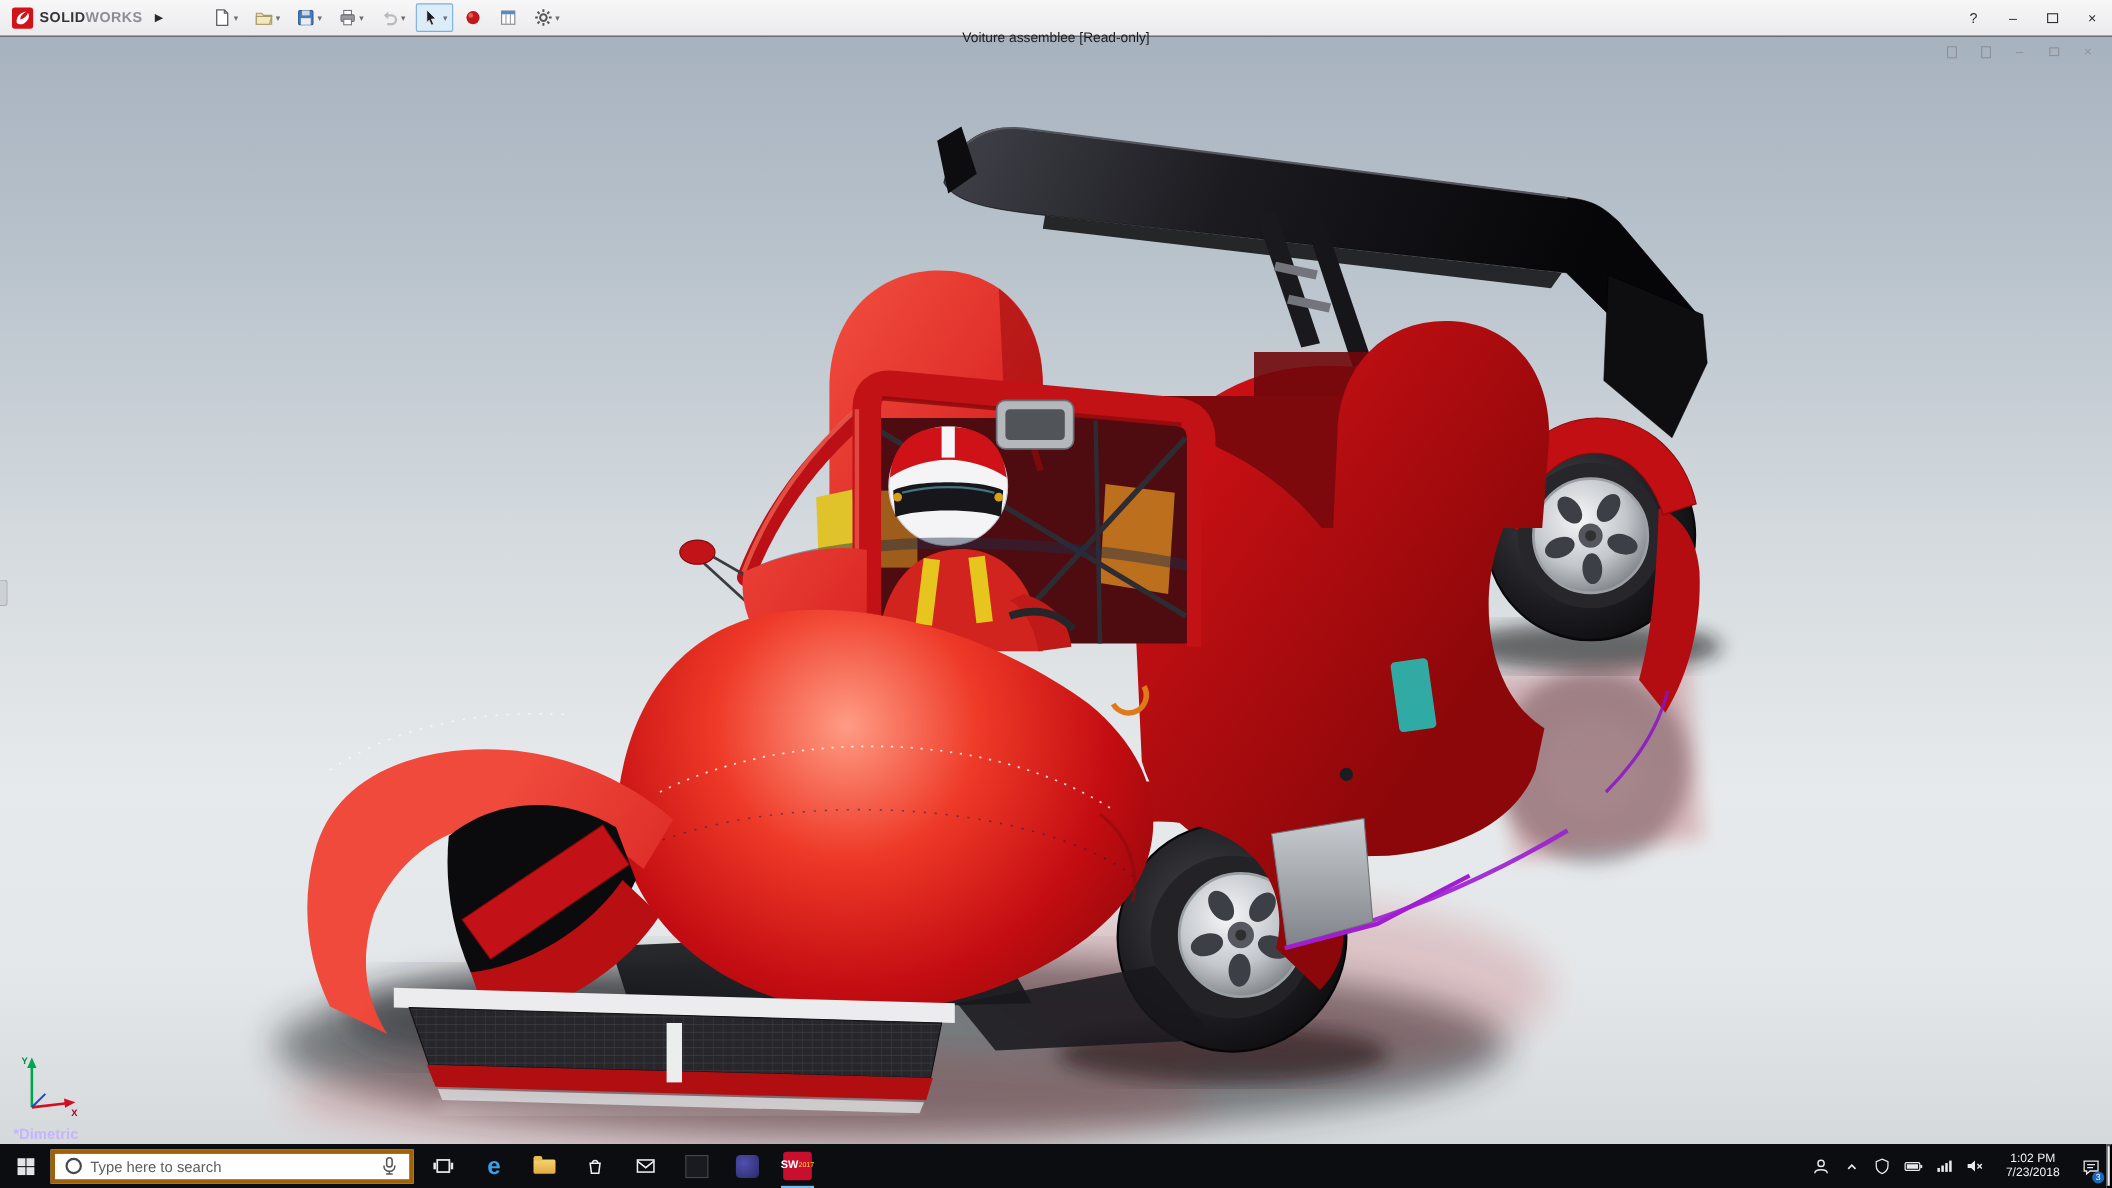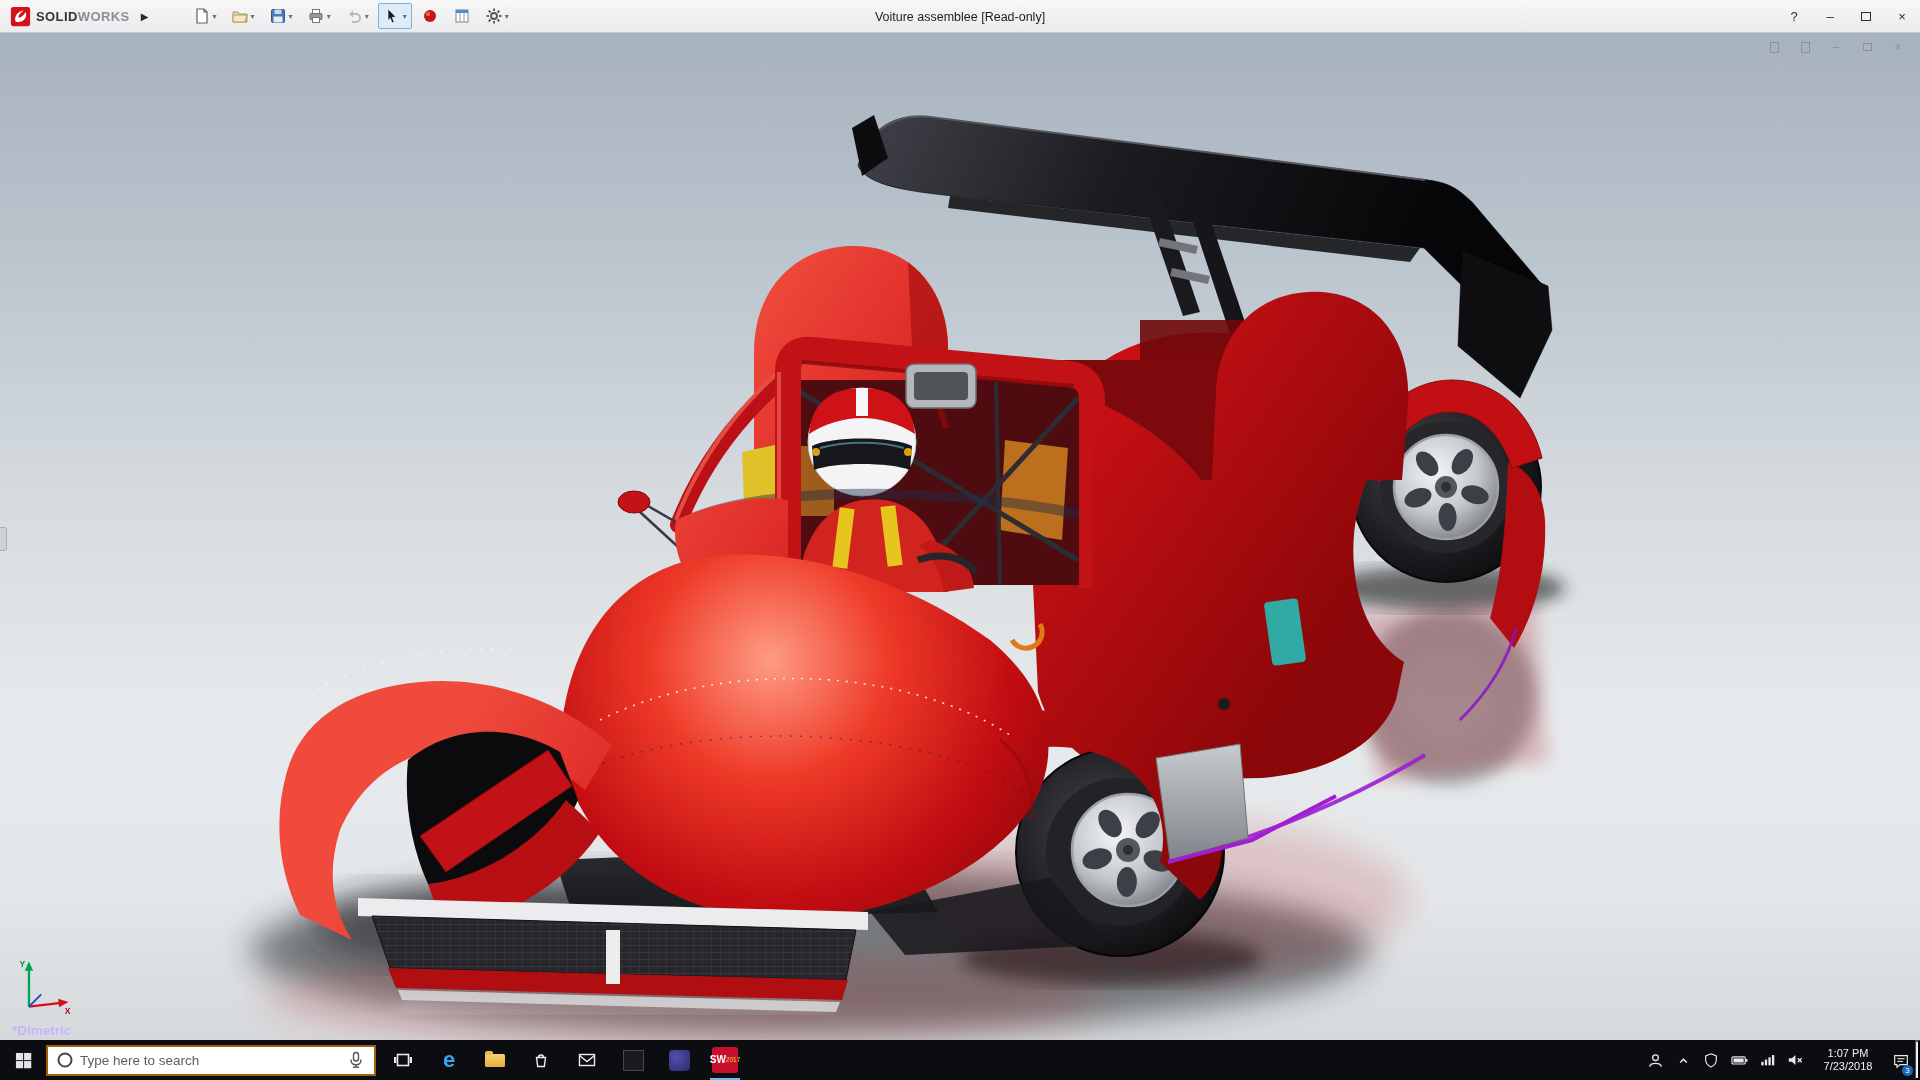--- a/index.html
+++ b/index.html
@@ -15,21 +15,21 @@
   .brandmark { width:21px; height:21px; }
   .brand .b1 { font-size:13px; font-weight:bold; color:#34343a; letter-spacing:.4px; }
   .brand .b2 { font-size:13px; font-weight:bold; color:#8d8d95; letter-spacing:.4px;text-align:center; }
   .expandbtn { border:none; background:transparent; font-size:10px; color:#2a2a2e; width:18px; height:22px; cursor:default; }
   .tbar { display:flex; align-items:center; margin-left:34px; gap:4px; }
   .tb { display:flex; align-items:center; height:26px; padding:0 4px; border:1px solid transparent;
     background:transparent; border-radius:2px; }
   .tb svg { width:18px; height:18px; }
   .tb .caret { font-size:8px; color:#6e6e74; margin-left:2px; }
   .tb.active { border-color:#7ab0e0; background:#dcecf9; }
-  .wtitle { position:absolute; left:50%; top:0; transform:translateX(-50%); height:33px;
+  .wtitle { position:absolute; left:50%; top:17px; transform:translateX(-50%); height:33px;
     display:flex; align-items:center; font-size:12.5px; color:#1c1c1f; }
   .wcontrols { position:absolute; right:0; top:0; height:33px; display:flex; }
   .wcontrols button { width:36px; height:33px; border:none; background:transparent;
     font-size:13px; color:#2c2c30; display:flex; align-items:center; justify-content:center; }
   .boxico { display:inline-block; width:10px; height:9px; border:1.3px solid #2c2c30; }
 
   
   .viewport { position:absolute; left:0; top:33px; width:1920px; height:1007px; overflow:hidden; }
   .scene { position:absolute; inset:0; width:100%; height:100%; display:block; }
   .docbar { position:absolute; right:14px; top:6px; display:flex; gap:15px; align-items:center; z-index:5; }
@@ -41,21 +41,21 @@
     background:#cdd1d5; border-radius:0 3px 3px 0; border:1px solid #aab0b5; border-left:none; }
   .viewlabel { position:absolute; left:12px; bottom:2px; font-size:13.5px; font-weight:bold; color:#c4b5fd; }
   .triad { position:absolute; left:12px; bottom:22px; width:66px; height:66px; }
   .triad text { font-size:9px; font-weight:bold; }
 
   
   .taskbar { position:absolute; left:0; top:1040px; width:1920px; height:40px; background:#0b0d11;
     display:flex; align-items:center; z-index:40; }
   .tk { width:46px; height:40px; border:none; background:transparent; display:flex;
     align-items:center; justify-content:center; position:relative; }
-  .search { width:330px; height:31px; background:#ffffff; border:2px solid #a16207;
+  .search { width:330px; height:31px; background:#ffffff; border:4px solid #a16207;
     display:flex; align-items:center; gap:6px; padding:0 8px; margin-right:4px; }
   .search input { flex:1; border:none; outline:none; font-size:13.5px; color:#3a3a3e; background:transparent;
     font-family:"Liberation Sans", sans-serif; }
   .search input::placeholder { color:#5c5c60; opacity:1; }
   .edge-e { font-size:22px; font-weight:bold; color:#3aa2e8; line-height:1; }
   .folder { width:20px; height:13px; background:linear-gradient(#f6d370,#e3ab43); border-radius:1.5px; position:relative; }
   .folder:before { content:""; position:absolute; left:0; top:-3px; width:8px; height:4px;
     background:#e9bc52; border-radius:2px 2px 0 0; }
   .darkapp { width:21px; height:21px; background:#191b20; border:1px solid #43464d; }
   .blueapp { width:21px; height:21px; border-radius:4px;
@@ -517,21 +517,21 @@
         </svg>
       </button>
       <button class="tk">
         <svg width="18" height="16" viewBox="0 0 20 18" able="false">
           <polygon points="3,7 6.5,7 10.5,3.5 10.5,14.5 6.5,11 3,11" fill="#e9e9ec"></polygon>
           <line x1="13" y1="7" x2="17.5" y2="11.5" stroke="#e9e9ec" stroke-width="1.4"></line>
           <line x1="17.5" y1="7" x2="13" y2="11.5" stroke="#e9e9ec" stroke-width="1.4"></line>
         </svg>
       </button>
       <button class="clock">
-        <div>1:07 PM</div>
+        <div>1:02 PM</div>
         <div>7/23/2018</div>
       </button>
       <button class="tk">
         <svg width="18" height="17" viewBox="0 0 20 18">
           <path d="M3 3.5 h14 v10 h-8 l-3.5 3 v-3 h-2.5 Z" fill="none" stroke="#e9e9ec" stroke-width="1.3"></path>
           <line x1="6" y1="7" x2="14" y2="7" stroke="#e9e9ec" stroke-width="1.2"></line>
           <line x1="6" y1="10" x2="12" y2="10" stroke="#e9e9ec" stroke-width="1.2"></line>
         </svg>
         <span class="badge">3</span>
       </button>

